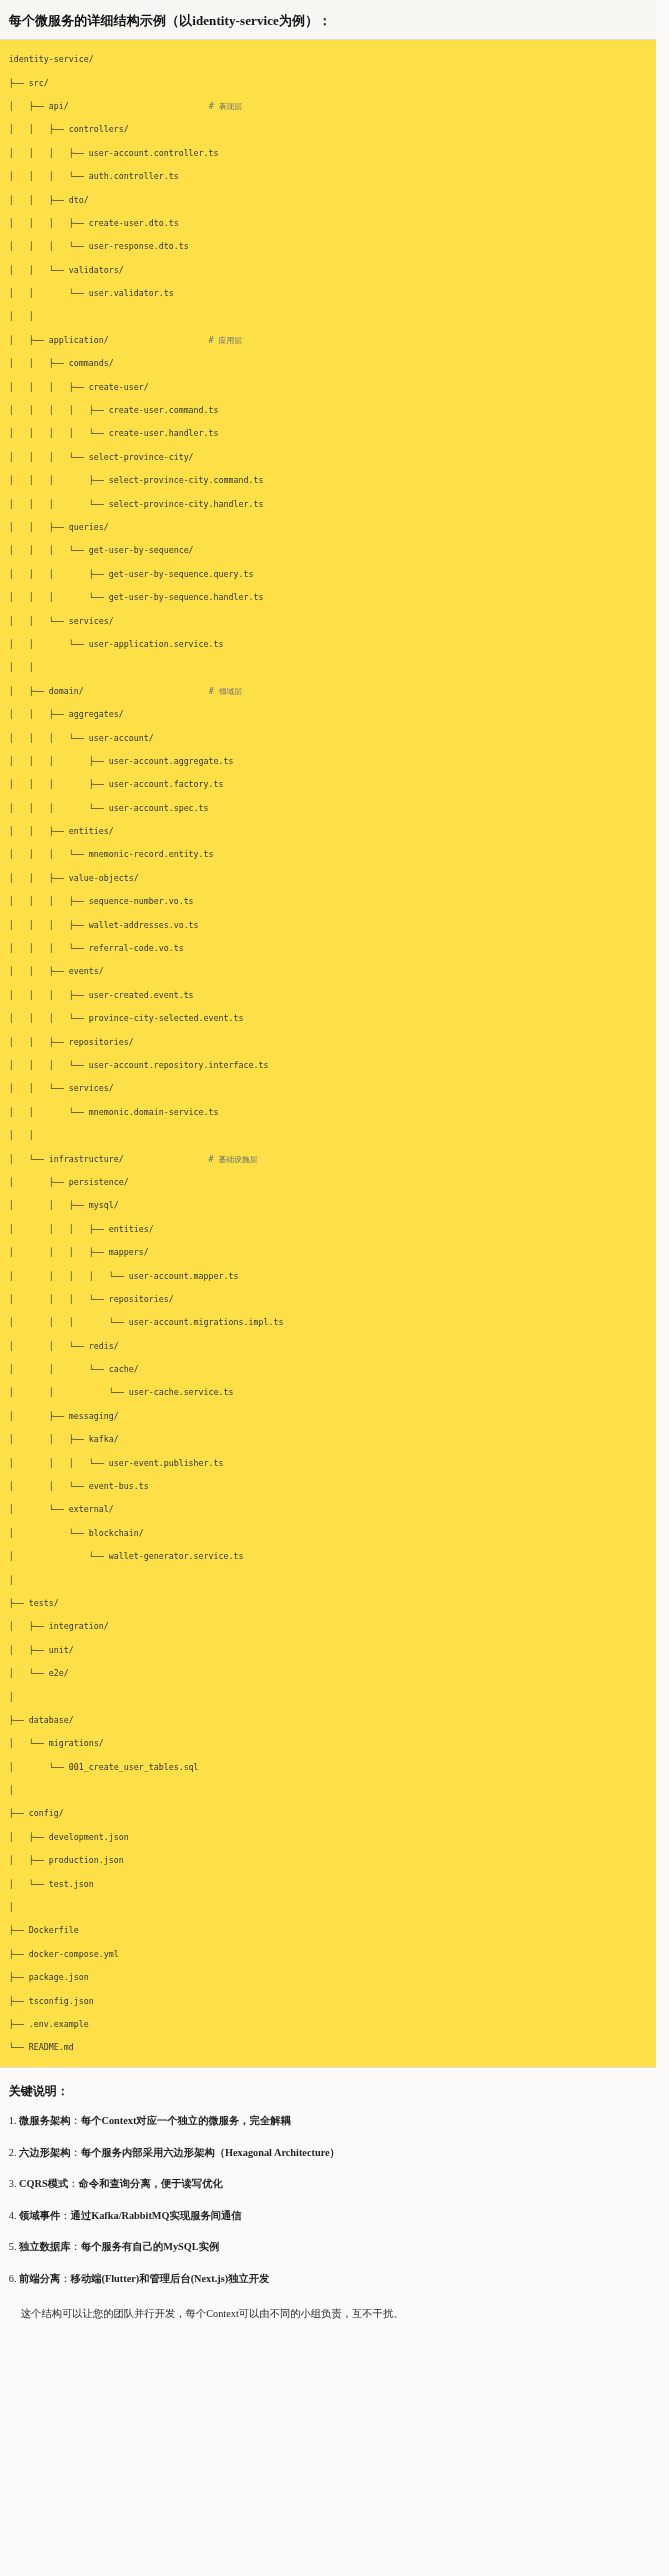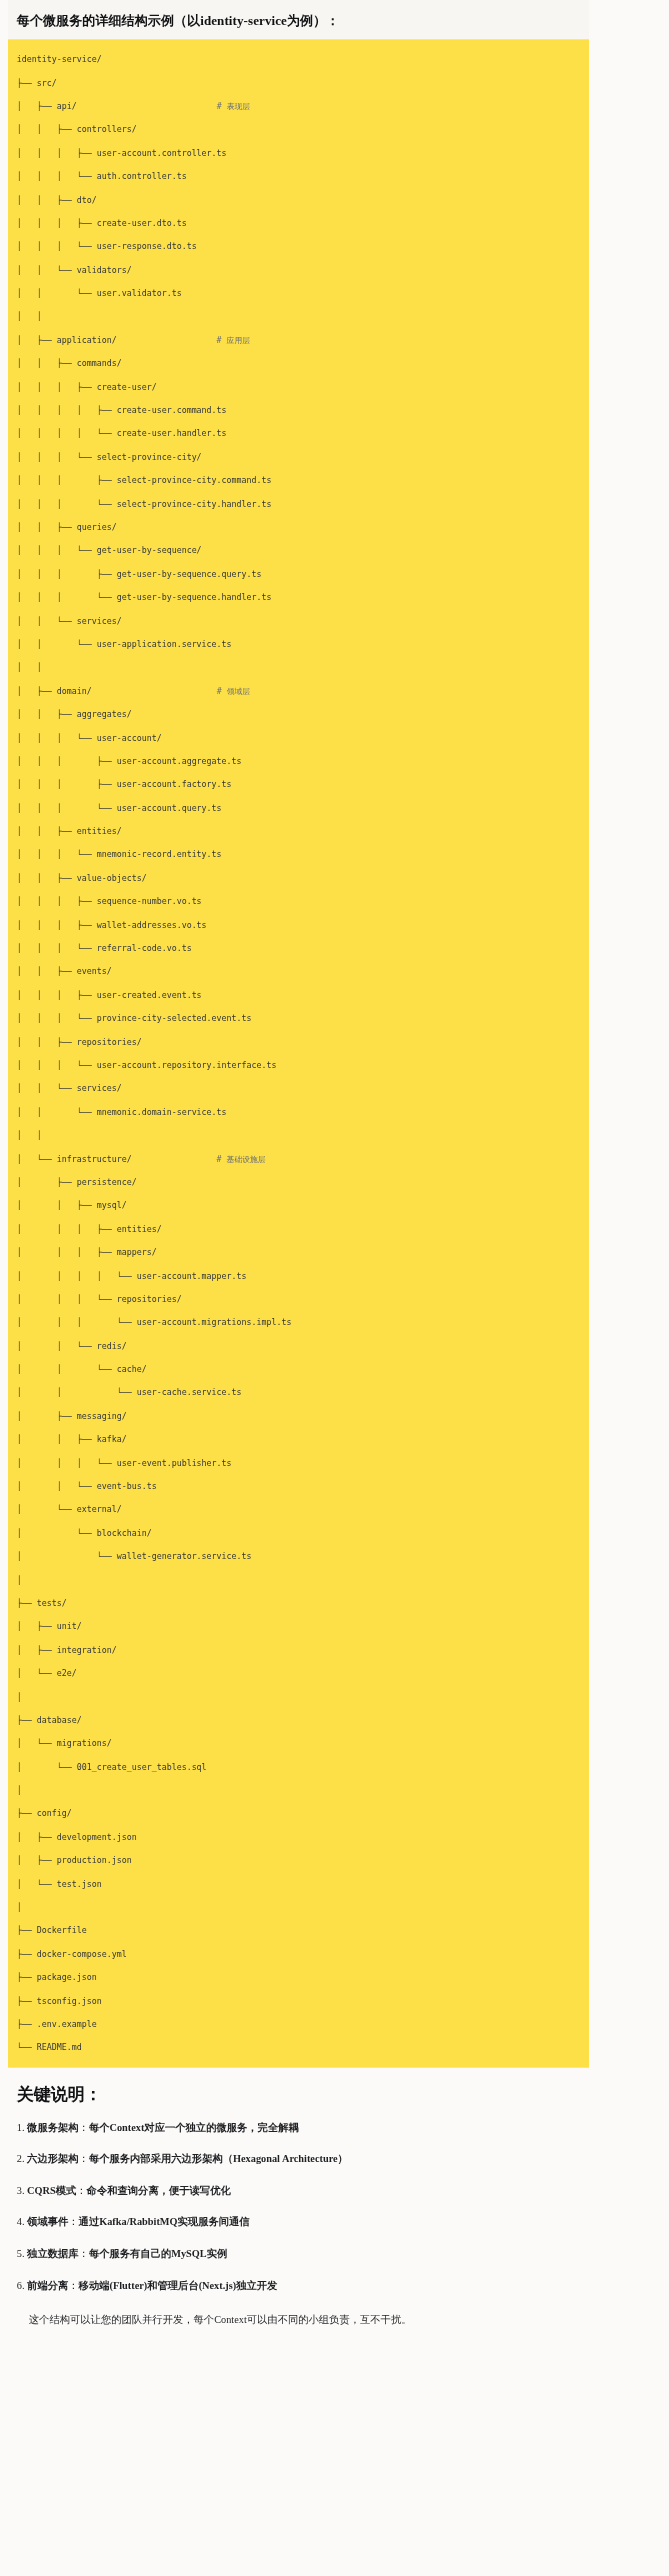--- a/index.html
+++ b/index.html
@@ -8,25 +8,24 @@
     padding: 0;
     background: #fbfaf8;
   }
   body {
     width: 669px;
     font-family: "Liberation Serif", "DejaVu Serif", serif;
     color: #1f2023;
     -webkit-font-smoothing: antialiased;
   }
   .page {
-    width: 589px;
+    width: 656px;
     min-height: 2576px;
     background: #fbfaf8;
     position: relative;
-    padding-left: 8px;
   }
 
   
   .header-band {
     background: #f7f6f2;
     padding: 12.5px 8.8px 10px 8.8px;
     border-bottom: 0.6px solid #e3e1dc;
   }
   .page-title {
     font-family: "Liberation Serif", "DejaVu Serif", serif;
@@ -71,21 +70,21 @@
     border: 0;
     border-top: 0.6px solid #e3e1dc;
     margin: 0 0 0 0;
   }
   .keys-block {
     padding: 16.3px 8.8px 11.3px 8.8px;
     background: #fbfaf8;
   }
   .keys-title {
     font-weight: bold;
-    font-size: 17px;
+    font-size: 12px;
     color: #111214;
     margin: 0 0 13.8px 0;
     line-height: 1.3;
   }
   .key-item {
     font-size: 10.3px;
     line-height: 1.55;
     margin: 0 0 15.6px 0;
     color: #1f2023;
   }
@@ -143,21 +142,21 @@
 <span class="row"><span>│   │   │       ├── get-user-by-sequence.query.ts</span></span>
 <span class="row"><span>│   │   │       └── get-user-by-sequence.handler.ts</span></span>
 <span class="row"><span>│   │   └── services/</span></span>
 <span class="row"><span>│   │       └── user-application.service.ts</span></span>
 <span class="row"><span>│   │</span></span>
 <span class="row"><span>│   ├── domain/</span><span>                         </span><span class="cmt"><span># </span><span class="cmt-cn">领域层</span></span></span>
 <span class="row"><span>│   │   ├── aggregates/</span></span>
 <span class="row"><span>│   │   │   └── user-account/</span></span>
 <span class="row"><span>│   │   │       ├── user-account.aggregate.ts</span></span>
 <span class="row"><span>│   │   │       ├── user-account.factory.ts</span></span>
-<span class="row"><span>│   │   │       └── user-account.query.ts</span></span>
+<span class="row"><span>│   │   │       └── user-account.spec.ts</span></span>
 <span class="row"><span>│   │   ├── entities/</span></span>
 <span class="row"><span>│   │   │   └── mnemonic-record.entity.ts</span></span>
 <span class="row"><span>│   │   ├── value-objects/</span></span>
 <span class="row"><span>│   │   │   ├── sequence-number.vo.ts</span></span>
 <span class="row"><span>│   │   │   ├── wallet-addresses.vo.ts</span></span>
 <span class="row"><span>│   │   │   └── referral-code.vo.ts</span></span>
 <span class="row"><span>│   │   ├── events/</span></span>
 <span class="row"><span>│   │   │   ├── user-created.event.ts</span></span>
 <span class="row"><span>│   │   │   └── province-city-selected.event.ts</span></span>
 <span class="row"><span>│   │   ├── repositories/</span></span>
@@ -178,22 +177,22 @@
 <span class="row"><span>│       │           └── user-cache.service.ts</span></span>
 <span class="row"><span>│       ├── messaging/</span></span>
 <span class="row"><span>│       │   ├── kafka/</span></span>
 <span class="row"><span>│       │   │   └── user-event.publisher.ts</span></span>
 <span class="row"><span>│       │   └── event-bus.ts</span></span>
 <span class="row"><span>│       └── external/</span></span>
 <span class="row"><span>│           └── blockchain/</span></span>
 <span class="row"><span>│               └── wallet-generator.service.ts</span></span>
 <span class="row"><span>│</span></span>
 <span class="row"><span>├── tests/</span></span>
+<span class="row"><span>│   ├── integration/</span></span>
 <span class="row"><span>│   ├── unit/</span></span>
-<span class="row"><span>│   ├── integration/</span></span>
 <span class="row"><span>│   └── e2e/</span></span>
 <span class="row"><span>│</span></span>
 <span class="row"><span>├── database/</span></span>
 <span class="row"><span>│   └── migrations/</span></span>
 <span class="row"><span>│       └── 001_create_user_tables.sql</span></span>
 <span class="row"><span>│</span></span>
 <span class="row"><span>├── config/</span></span>
 <span class="row"><span>│   ├── development.json</span></span>
 <span class="row"><span>│   ├── production.json</span></span>
 <span class="row"><span>│   └── test.json</span></span>

